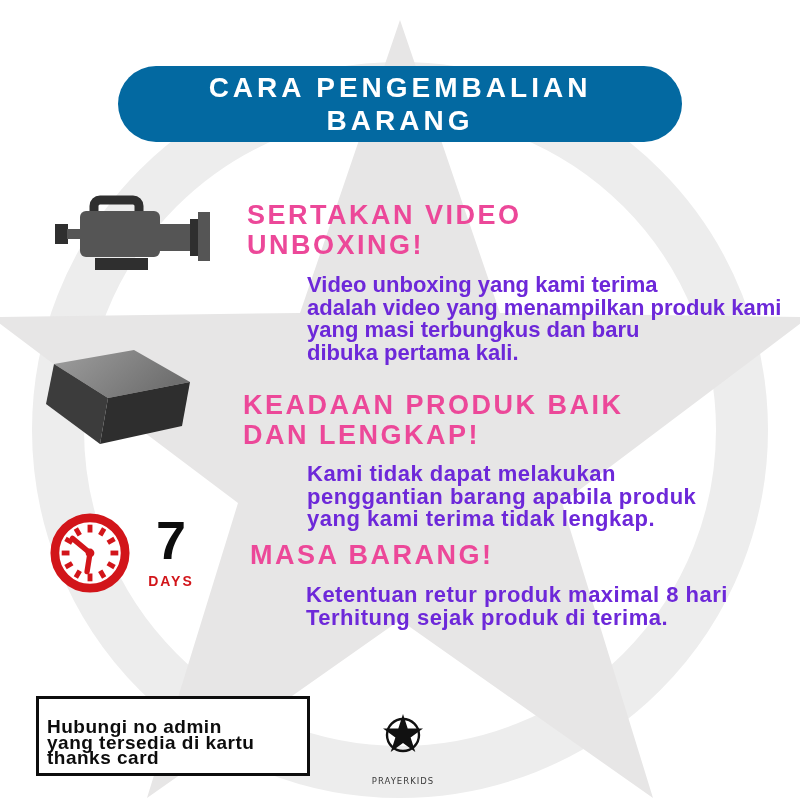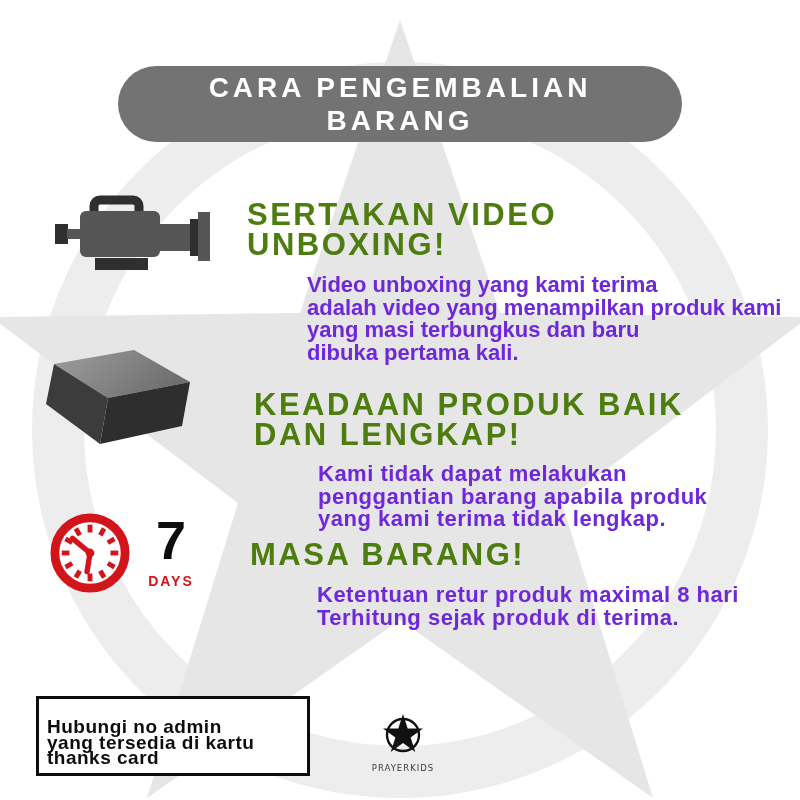--- a/index.html
+++ b/index.html
@@ -9,37 +9,37 @@
     font-family:"Liberation Sans",sans-serif;
   }
   .abs{position:absolute;}
 
   
   #watermark{left:0;top:0;width:800px;height:800px;z-index:0;}
 
   
   .header-pill{
     left:118px;top:66px;width:564px;height:76px;
-    background:#737373;border-radius:40px;z-index:2;
+    background:#0369a1;border-radius:40px;z-index:2;
     display:flex;align-items:center;justify-content:center;text-align:center;
   }
   .header-pill .title{
     color:#ffffff;font-weight:bold;font-size:28px;line-height:33px;
     letter-spacing:4px;white-space:pre-line;
   }
 
   .red-heading{
-    color:#4d7c0f;font-weight:bold;font-size:31px;line-height:30px;
+    color:#ec4899;font-weight:bold;font-size:27px;line-height:30px;
     letter-spacing:2.5px;white-space:pre-line;z-index:2;
   }
   .body-text{
     color:#6d28d9;font-weight:bold;font-size:22px;line-height:22.5px;
     font-family:Liberation Sans, sans-serif;white-space:pre-line;z-index:2;
   }
-  .spaced{letter-spacing:0.5px;margin-left:11px;}
+  .spaced{letter-spacing:0.5px;}
 
   .icon-box{z-index:2;}
 
   
   .days-badge{left:141px;top:516px;width:60px;text-align:center;z-index:2;}
   .days-number{
     color:#0d0d0d;font-weight:bold;font-size:54px;line-height:48px;
     font-family:"Liberation Sans",sans-serif;
   }
   .days-label{
@@ -54,21 +54,21 @@
     padding:20px 8px 7px 8px;z-index:2;
   }
   .contact-box .txt{
     color:#0d0d0d;font-weight:bold;font-size:19px;line-height:15.5px;
     letter-spacing:0.5px;white-space:pre-line;
   }
 
   
   .footer-logo{left:353px;top:714px;width:100px;text-align:center;z-index:2;}
   .footer-logo .brand{
-    font-size:8.5px;letter-spacing:1px;color:#3a3a3a;margin-top:1px;
+    font-size:8.5px;letter-spacing:1px;color:#3a3a3a;margin-top:14px;
     font-family:"DejaVu Sans",sans-serif;
   }
 </style>
 </head>
 <body>
 
 <svg id="watermark" class="abs" viewBox="0 0 800 800" xmlns="http://www.w3.org/2000/svg" aria-hidden="true">
   <circle cx="400" cy="430" r="342" fill="none" stroke="#ededed" stroke-width="52"></circle>
   <polygon points="400,20 500,313 809,317 562,503 653,798 400,620 147,798 238,503 -9,317 300,313" fill="#e7e6e6"></polygon>
 </svg>
@@ -99,21 +99,21 @@
   <defs>
     <linearGradient id="boxTop" x1="0" y1="0" x2="1" y2="0.4">
       <stop offset="0" stop-color="#9e9e9e"></stop>
       <stop offset="1" stop-color="#6f6f6f"></stop>
     </linearGradient>
   </defs>
   <polygon points="12,16 92,2 148,34 66,50" fill="url(#boxTop)"></polygon>
   <polygon points="12,16 66,50 58,96 4,56" fill="#3c3c3c"></polygon>
   <polygon points="66,50 148,34 140,78 58,96" fill="#2e2e2e"></polygon>
 </svg>
-<div class="abs red-heading" style="left:254px;top:390px">KEADAAN PRODUK BAIK
+<div class="abs red-heading" style="left:243px;top:390px">KEADAAN PRODUK BAIK
 DAN LENGKAP!</div>
 <div class="abs body-text spaced" style="left:307px;top:463px">Kami tidak dapat melakukan
 penggantian barang apabila produk
 yang kami terima tidak lengkap.</div>
 
 <svg class="abs icon-box" style="left:49px;top:511px" width="82" height="84" viewBox="0 0 84 84" xmlns="http://www.w3.org/2000/svg">
   <circle cx="42" cy="42" r="36" fill="#ffffff" stroke="#d2151a" stroke-width="9"></circle>
   <g stroke="#d2151a" stroke-width="5" stroke-linecap="butt">
     <line x1="42" y1="13" x2="42" y2="21"></line>
     <line x1="56.5" y1="16.9" x2="52.5" y2="23.8"></line>

